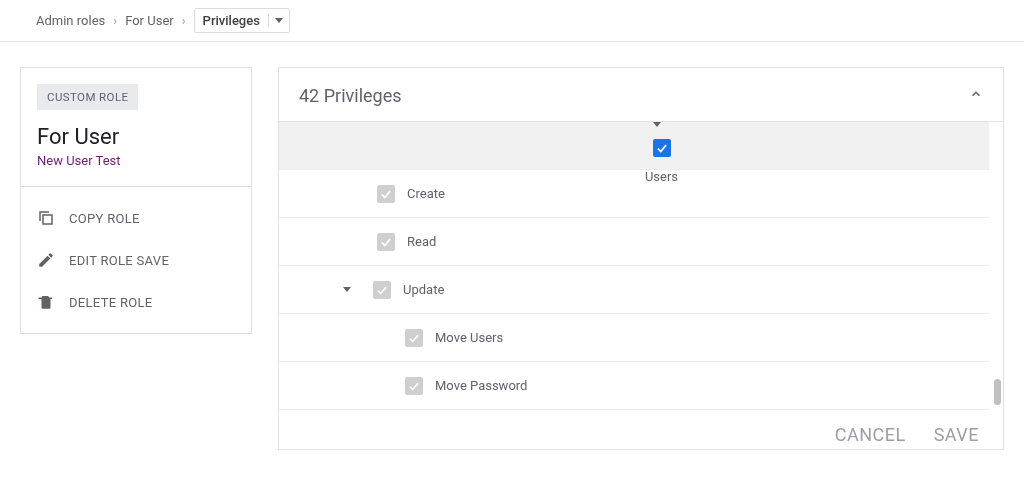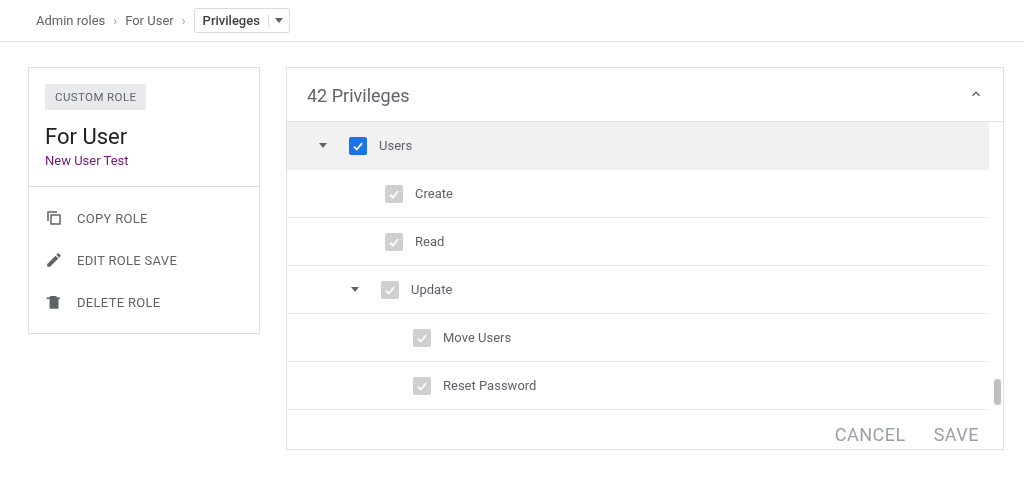--- a/index.html
+++ b/index.html
@@ -38,21 +38,20 @@
       border-left: 1px solid #dadce0;
       display: flex;
       align-items: center;
       cursor: pointer;
     }
     .content {
       display: flex;
       padding: 25px 20px 0 20px;
       gap: 26px;
       align-items: flex-start;
-      margin-left: 8px;
     }
     .sidebar {
       width: 232px;
       border: 1px solid #e0e0e0;
       background: #fff;
       flex-shrink: 0;
     }
     .sidebar-header { padding: 16px 16px 18px 16px; }
     .badge {
       display: inline-block;
@@ -104,21 +103,21 @@
       font-weight: 400;
     }
     .priv-list { padding-right: 14px; }
     .priv-row {
       display: flex;
       align-items: center;
       gap: 12px;
       border-bottom: 1px solid #ececec;
       height: 48px;
     }
-    .priv-row.level-0 { background: #f1f1f1; padding-left: 32px; }
+    .priv-row.level-0 { background: #f1f1f1; padding-left: 55px; flex-direction: column; }
     .priv-row.level-1 { padding-left: 98px; }
     .priv-row.level-1.has-caret { padding-left: 64px; }
     .priv-row.level-2 { padding-left: 126px; }
     .caret {
       width: 0;
       height: 0;
       border-left: 4px solid transparent;
       border-right: 4px solid transparent;
       border-top: 5px solid #5f6368;
       margin-right: 10px;
@@ -268,21 +267,21 @@
             </svg>
           </span>
           <span class="priv-label">Move Users</span>
         </div>
         <div class="priv-row level-2">
           <span class="chk inactive">
             <svg viewBox="0 0 24 24" fill="none" stroke="#fff" stroke-width="3">
               <polyline points="5 13 10 18 19 7"></polyline>
             </svg>
           </span>
-          <span class="priv-label">Reset Password</span>
+          <span class="priv-label">Move Password</span>
         </div>
       </div>
     <div class="footer">
       <span>CANCEL</span>
       <span>SAVE</span>
     </div>
     <div class="scrollbar-thumb"></div>
   </div>
 </div>
 

